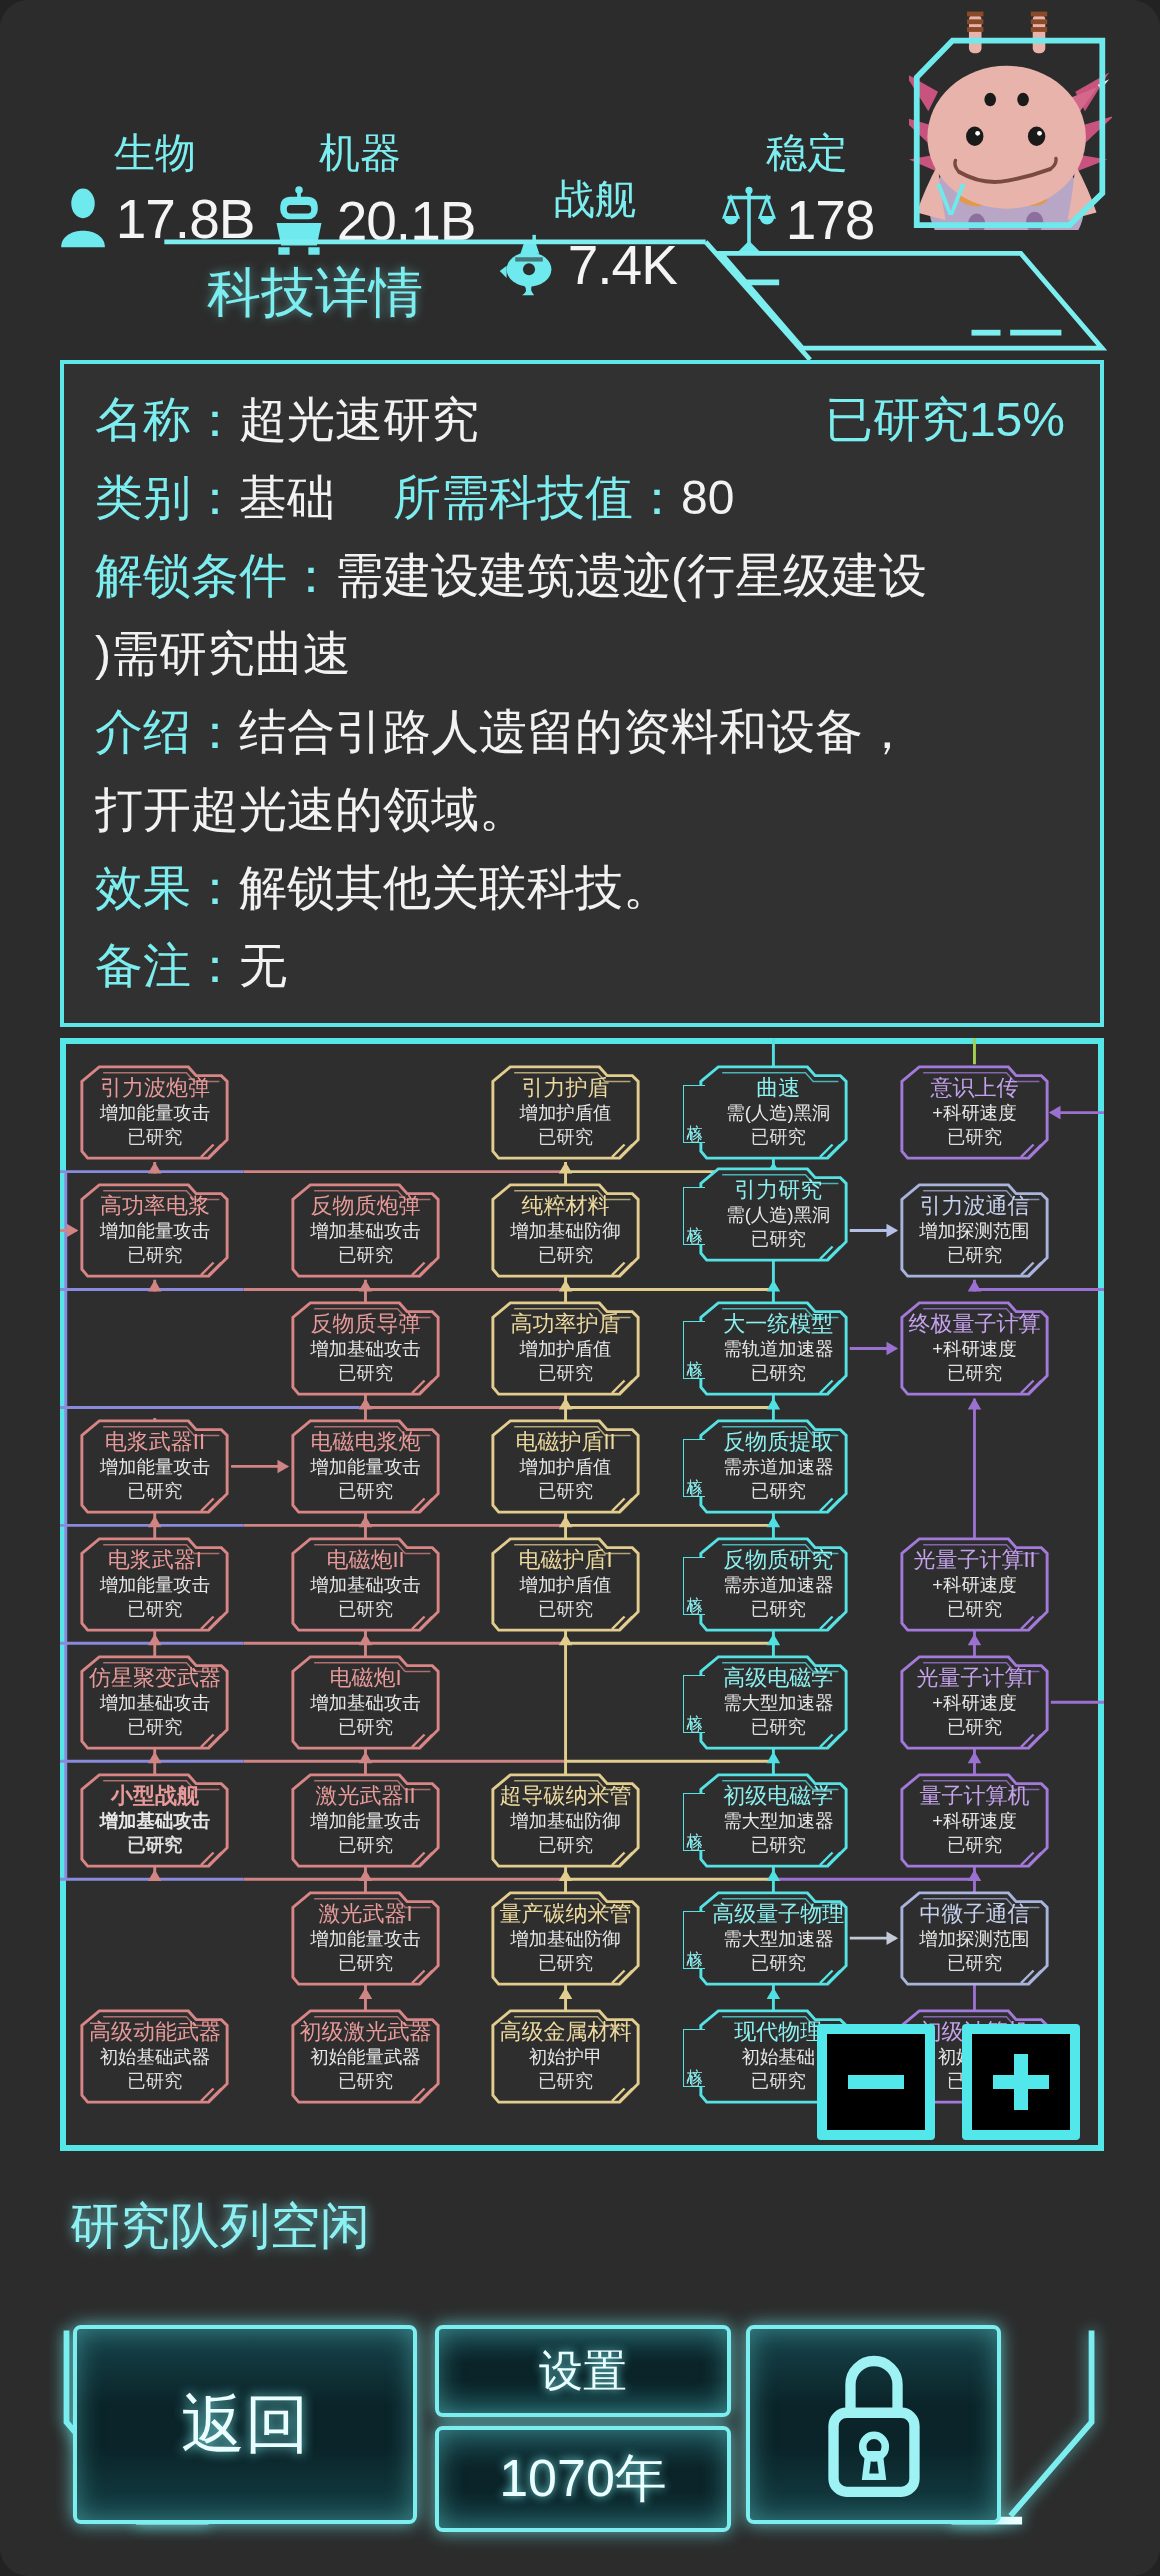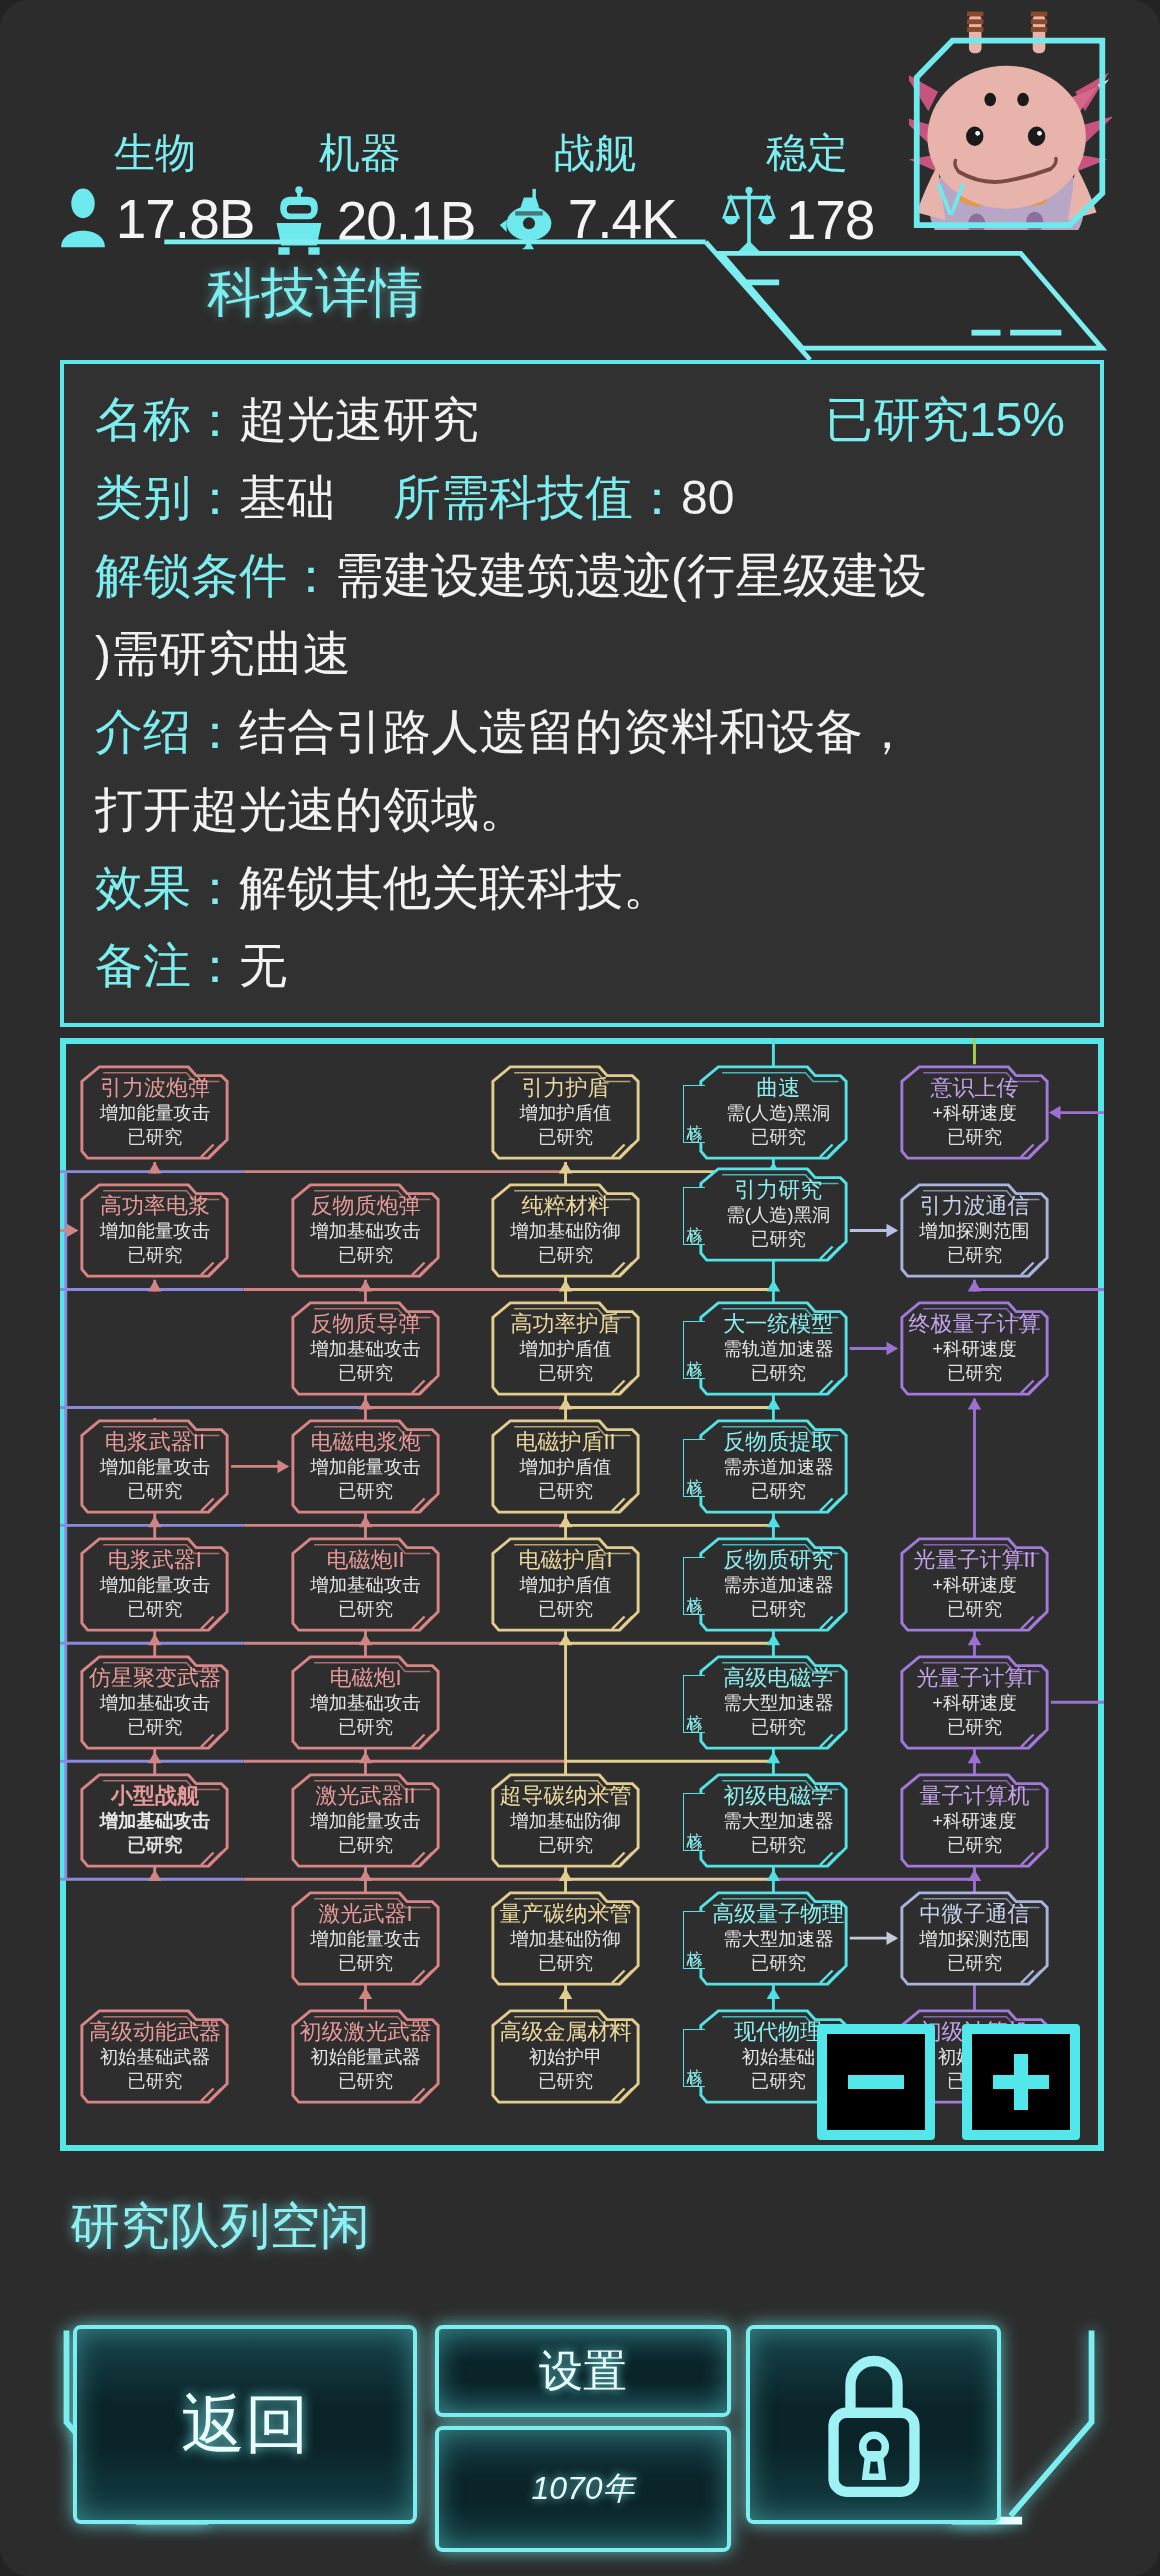--- a/index.html
+++ b/index.html
@@ -73,22 +73,22 @@
 
   
   .glow-box{position:absolute;background:linear-gradient(180deg,#17444b,#0a2429 40%,#0a2429 62%,#144046);
     border:4.8px solid #7deef0;border-radius:7.7px;box-sizing:border-box;
     box-shadow:0 0 17.4px rgba(110,234,236,.75), inset 0 0 27px rgba(110,234,236,.4);
     display:flex;align-items:center;justify-content:center;}
   #back-button{left:73px;top:2325px;width:344px;height:199px;font-size:64px;color:#eafeff;
     text-shadow:0 0 11.6px #7deef0;}
   #settings-button{left:435px;top:2325px;width:296px;height:92px;font-size:44px;color:#eafeff;
     text-shadow:0 0 9.7px #7deef0;}
-  #year-button{left:435px;top:2426px;width:296px;height:126px;font-size:32px;color:#eafeff;
-    text-shadow:0 0 9.7px #7deef0;font-style:italic;}
+  #year-button{left:435px;top:2426px;width:296px;height:106px;font-size:52px;color:#eafeff;
+    text-shadow:0 0 9.7px #7deef0;}
   #lock-button{left:746px;top:2325px;width:255px;height:199px;}
   #footer-art{position:absolute;left:0;top:2316px;filter:drop-shadow(0 0 7.7px rgba(110,234,236,.8));}
 </style>
 </head>
 <body>
 
 <div id="screen">
 
   <div class="stat" style="left:58px;">
     <span class="stat-label" style="margin-left:56px;">生物</span>
@@ -109,21 +109,21 @@
         <rect x="12" y="12" width="40" height="24" rx="10" fill="#6ee9ee"></rect>
         <rect x="19" y="21" width="26" height="9" rx="4" fill="#2c2c2c"></rect>
         <path d="M8,40 h48 l-5,24 h-38 z" fill="#6ee9ee"></path>
         <rect x="10" y="66" width="12" height="8" fill="#6ee9ee"></rect>
           <rect x="42" y="66" width="12" height="8" fill="#6ee9ee"></rect>
       </svg>
       <span class="stat-value">20.1B</span>
     </span>
   </div>
   <div class="stat" style="left:498px;">
-    <span class="stat-label" style="margin-left:56px;">战舰</span>
+    <span class="stat-label" style="margin-left:56px;margin-top:46px;">战舰</span>
     <span class="stat-row">
       <svg width="62" height="68" viewBox="0 0 72 78">
         <rect x="40" y="4" width="4" height="12" fill="#6ee9ee"></rect>
         <path d="M30,14 l14,0 4,12 -22,0 z" fill="#6ee9ee"></path>
         <ellipse cx="36" cy="44" rx="26" ry="20" fill="#6ee9ee"></ellipse>
         <path d="M10,40 l-8,6 8,8 z" fill="#6ee9ee"></path>
         <circle cx="36" cy="44" r="7" fill="#2c2c2c"></circle>
         <path d="M30,62 q6,8 -2,12 l14,0 q-6,-6 -2,-12 z" fill="#6ee9ee"></path>
         <rect x="20" y="30" width="32" height="5" fill="#2c2c2c" opacity="0.6"></rect>
       </svg>

